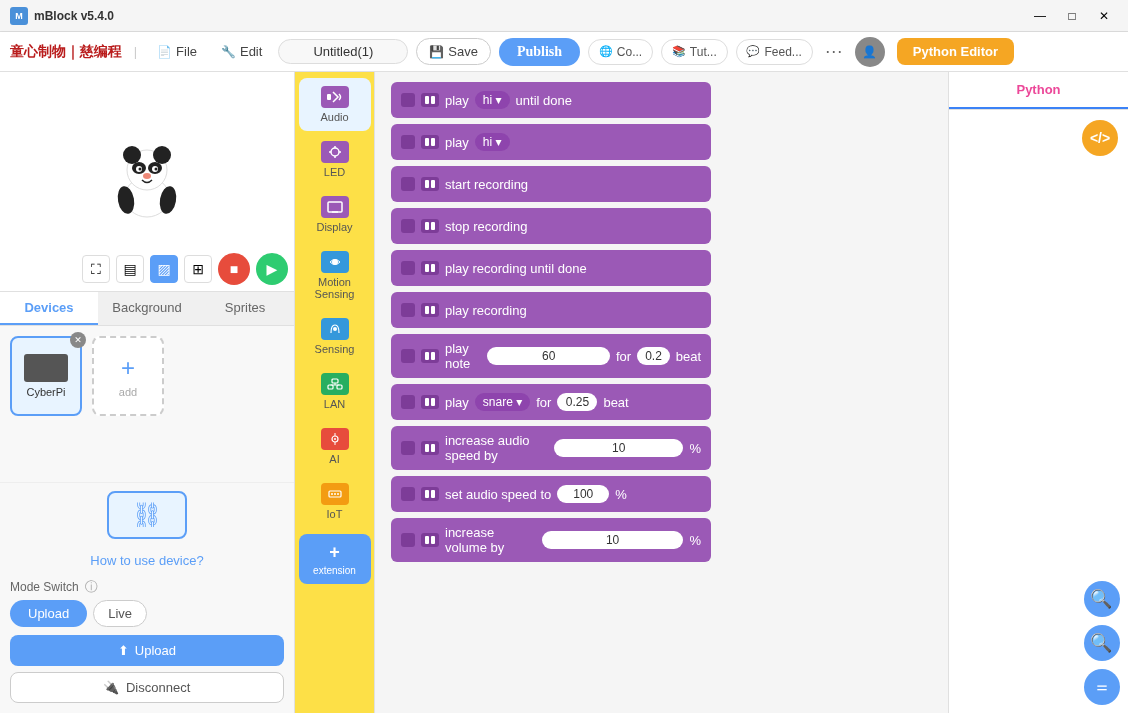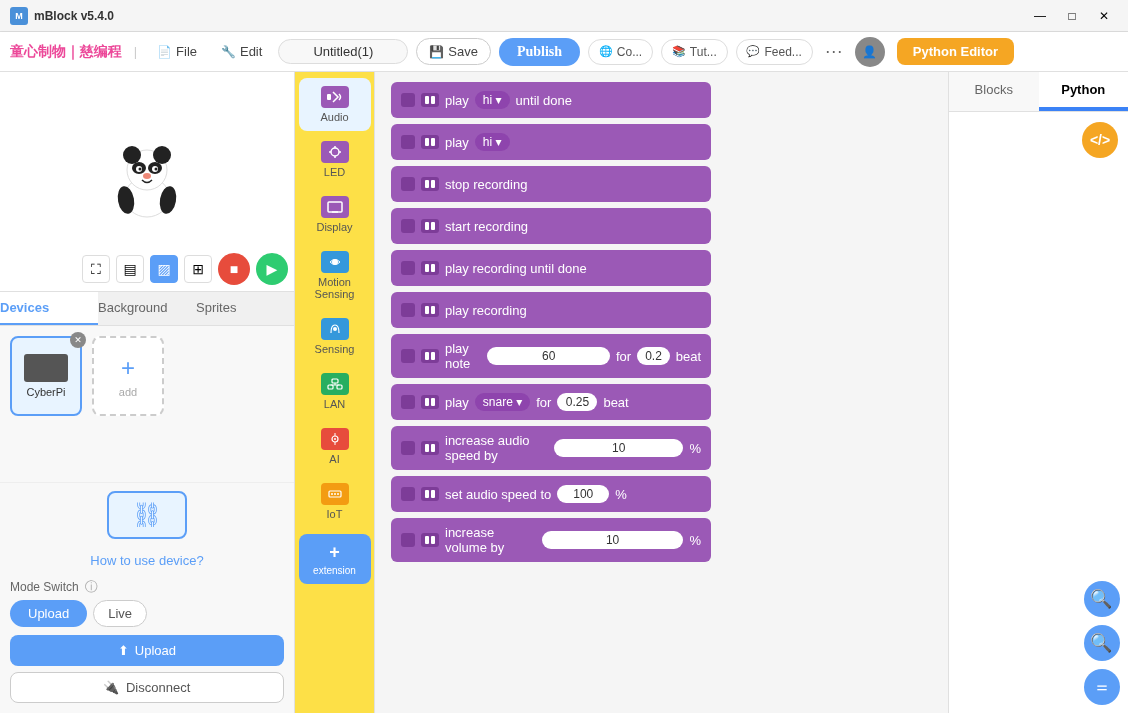--- a/index.html
+++ b/index.html
@@ -24,21 +24,21 @@
     #menubar {
       height: 40px;
       background: white;
       display: flex;
       align-items: center;
       padding: 0 10px;
       gap: 8px;
       border-bottom: 1px solid #e0e0e0;
       box-shadow: 0 1px 3px rgba(0,0,0,0.1);
     }
-    .menu-brand { font-size: 14px; font-weight: bold; color: #ec4899; white-space: nowrap; }
+    .menu-brand { font-size: 14px; font-weight: bold; color: #b91c1c; white-space: nowrap; }
     .menu-sep { color: #ccc; margin: 0 4px; }
     .menu-item { padding: 4px 8px; cursor: pointer; color: #444; font-size: 13px; display: flex; align-items: center; gap: 4px; border-radius: 4px; }
     .project-name-input {
       border: 1px solid #ddd;
       border-radius: 16px;
       padding: 4px 16px;
       font-size: 13px;
       color: #333;
       background: #f8f8f8;
       width: 130px;
@@ -86,20 +86,21 @@
 
     
     .tab-bar {
       display: flex;
       border-bottom: 1px solid #e0e0e0;
       background: #f0f0f0;
     }
     .tab {
       flex: 1;
       padding: 8px 0;
+      text-align: center;
       cursor: pointer;
       font-size: 13px;
       color: #666;
       border-bottom: 2px solid transparent;
     }
     .tab.active { color: #5b9ef7; border-bottom: 2px solid #5b9ef7; background: white; font-weight: bold; }
 
     
     .devices-content { padding: 10px; flex: 1; overflow-y: auto; }
     .device-card {
@@ -286,21 +287,21 @@
       background: #f8f8f8;
     }
     .code-tab {
       flex: 1;
       padding: 10px 4px;
       text-align: center;
       cursor: pointer;
       font-size: 13px;
       color: #666;
     }
-    .code-tab.active { color: #000000; font-weight: bold; border-bottom: 4px solid #3b82f6; background: white; }
+    .code-tab.active { color: #ec4899; font-weight: bold; border-bottom: 2px solid #3b82f6; background: white; }
     .code-content { flex: 1; display: flex; align-items: flex-start; justify-content: flex-end; padding: 10px; }
     .code-tag {
       background: #f5a623;
       color: white;
       border-radius: 50%;
       width: 36px;
       height: 36px;
       display: flex;
       align-items: center;
       justify-content: center;
@@ -585,31 +586,31 @@
       <div class="block-dropdown">hi ▾</div>
     </div>
 
     <div class="block">
       <div class="block-icon">
           <svg width="10" height="8" viewBox="0 0 10 8">
             <rect x="0" y="0" width="4" height="8" fill="white" rx="1"></rect>
             <rect x="6" y="0" width="4" height="8" fill="white" rx="1"></rect>
           </svg>
         </div>
+      <span class="block-label">start recording</span>
+    </div>
+
+    <div class="block">
+      <div class="block-icon">
+          <svg width="10" height="8" viewBox="0 0 10 8">
+            <rect x="0" y="0" width="4" height="8" fill="white" rx="1"></rect>
+            <rect x="6" y="0" width="4" height="8" fill="white" rx="1"></rect>
+          </svg>
+        </div>
       <span class="block-label">stop recording</span>
-    </div>
-
-    <div class="block">
-      <div class="block-icon">
-          <svg width="10" height="8" viewBox="0 0 10 8">
-            <rect x="0" y="0" width="4" height="8" fill="white" rx="1"></rect>
-            <rect x="6" y="0" width="4" height="8" fill="white" rx="1"></rect>
-          </svg>
-        </div>
-      <span class="block-label">start recording</span>
     </div>
 
     <div class="block">
       <div class="block-icon">
           <svg width="10" height="8" viewBox="0 0 10 8">
             <rect x="0" y="0" width="4" height="8" fill="white" rx="1"></rect>
             <rect x="6" y="0" width="4" height="8" fill="white" rx="1"></rect>
           </svg>
         </div>
       <span class="block-label">play recording until done</span>
@@ -687,23 +688,20 @@
         </div>
       <span class="block-label">increase volume by</span>
       <input class="block-input" value="10" style="">
       <span class="block-label">%</span>
     </div>
 
   </div>
 
   <div id="right-panel">
     <div class="code-tabs">
-      <div class="code-tab">
-        <span>Blocks</span>
-      </div>
       <div class="code-tab active">
         <span>Python</span>
       </div>
     </div>
     <div class="code-content">
       <div class="code-tag">&lt;/&gt;</div>
     </div>
     <div class="right-tools">
       <div class="tool-circle" style="font-size:18px;">🔍</div>
       <div class="tool-circle" style="font-size:18px;">🔍</div>

